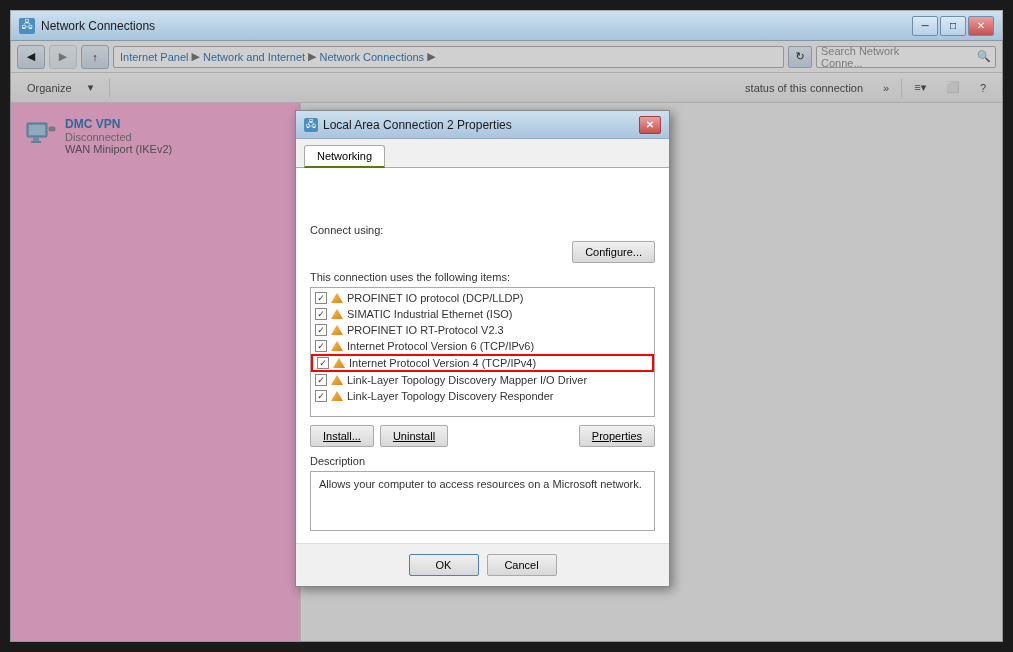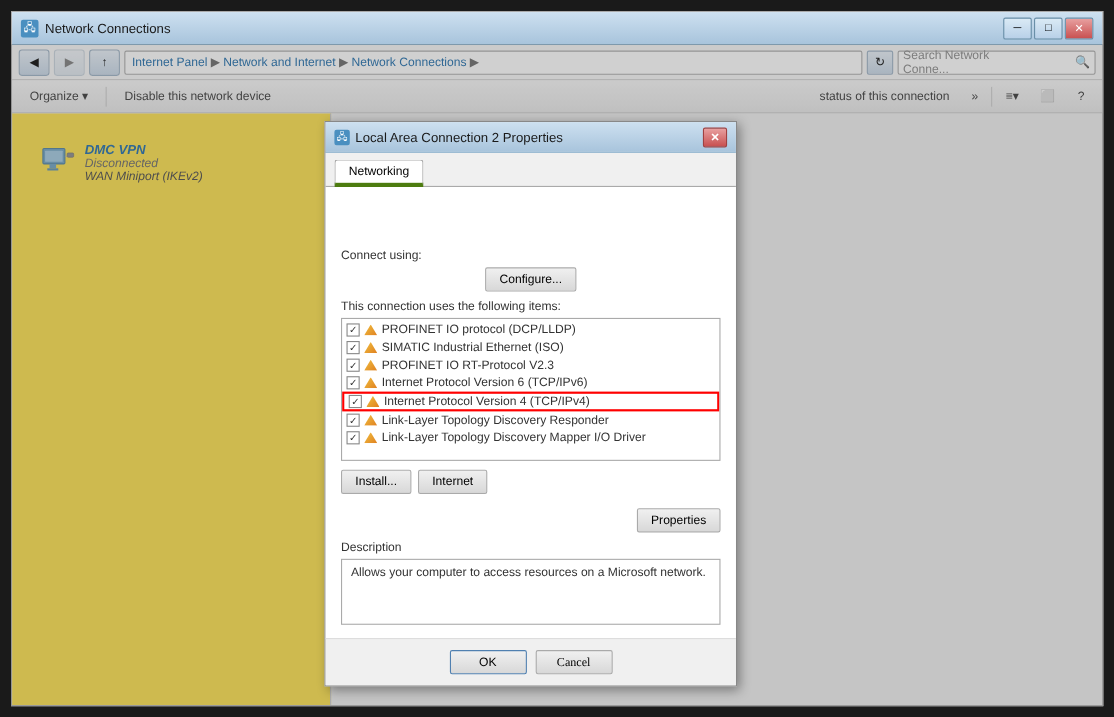--- a/index.html
+++ b/index.html
@@ -152,21 +152,21 @@
     .toolbar-btn {
       height: 22px;
       padding: 0 8px;
       background: transparent;
       border: none;
       cursor: pointer;
       font-size: 11px;
       color: #333;
       display: flex;
       align-items: center;
-      gap: 3px;
+      gap: 16px;
     }
     .toolbar-sep {
       width: 1px;
       height: 18px;
       background: #ccc;
     }
     .toolbar-right {
       margin-left: auto;
       display: flex;
       align-items: center;
@@ -176,25 +176,24 @@
     
     .content-area {
       flex: 1;
       display: flex;
       overflow: hidden;
     }
 
     
     .left-panel {
       width: 290px;
-      background: #fde047;
+      background: #f9a8d4;
       border-right: 1px solid #ccc;
-      padding: 20px;
+      padding: 8px;
       overflow-y: auto;
-      font-style: italic;
     }
     .network-item {
       display: flex;
       align-items: flex-start;
       gap: 8px;
       padding: 6px;
       cursor: pointer;
     }
     .net-icon {
       width: 32px;
@@ -299,21 +298,21 @@
       background: linear-gradient(to bottom, #e8e8e8, #d0d0d0);
       border: 1px solid #aaa;
       border-bottom: none;
       border-radius: 3px 3px 0 0;
       font-size: 11px;
       cursor: pointer;
       margin-right: 2px;
     }
     .tab.active {
       background: white;
-      border-bottom: 4px solid #4d7c0f;
+      border-bottom: 2px solid #4d7c0f;
       margin-bottom: -1px;
       color: #000;
     }
 
     
     .modal-content {
       padding: 12px 14px;
       background: white;
     }
     .section-label {
@@ -332,21 +331,21 @@
       margin-bottom: 6px;
     }
     .adapter-name {
       font-size: 11px;
       color: #333;
     }
     .configure-btn {
       margin-left: auto;
       margin-bottom: 8px;
       display: flex;
-      justify-content: center;
+      justify-content: flex-end;
     }
     .btn {
       height: 22px;
       padding: 0 12px;
       background: linear-gradient(to bottom, #f0f0f0, #d8d8d8);
       border: 1px solid #aaa;
       border-radius: 2px;
       font-size: 11px;
       cursor: pointer;
       display: flex;
@@ -410,20 +409,21 @@
       background: linear-gradient(135deg, #f0c040, #e08020);
       flex-shrink: 0;
       clip-path: polygon(50% 0%, 100% 100%, 0% 100%);
     }
 
     
     .action-btns {
       display: flex;
       gap: 6px;
       margin: 8px 0;
+      text-decoration: underline;
     }
 
     
     .description-section {
       border: 1px solid #aaa;
       padding: 6px 8px;
       min-height: 60px;
       background: white;
       font-size: 11px;
       color: #333;
@@ -478,23 +478,20 @@
       <span style="margin-left:4px; color:#555;">🔍</span>
     </div>
   </div>
 
   <div class="toolbar">
     <button class="toolbar-btn">
       <span>Organize</span>
       <span>▾</span>
     </button>
     <div class="toolbar-sep"></div>
-    <button class="toolbar-btn">
-      <span>Disable this network device</span>
-    </button>
     <div class="toolbar-right">
       <button class="toolbar-btn">
         <span>status of this connection</span>
       </button>
       <button class="toolbar-btn">»</button>
       <div class="toolbar-sep"></div>
       <button class="toolbar-btn">≡▾</button>
       <button class="toolbar-btn">⬜</button>
       <button class="toolbar-btn">?</button>
     </div>
@@ -569,39 +566,39 @@
             <span style="font-size: 11px;">Internet Protocol Version 6 (TCP/IPv6)</span>
           </div>
           <div class="list-item highlighted" style="border: 2px solid red; padding: 1px 4px;">
             <div class="checkbox checked"></div>
             <div class="proto-icon-small"></div>
             <span style="font-size: 11px;">Internet Protocol Version 4 (TCP/IPv4)</span>
           </div>
           <div class="list-item">
             <div class="checkbox checked"></div>
             <div class="proto-icon-small"></div>
-            <span style="font-size: 11px;">Link-Layer Topology Discovery Responder</span>
+            <span style="font-size: 11px;">Link-Layer Topology Discovery Mapper I/O Driver</span>
           </div>
           <div class="list-item">
             <div class="checkbox checked"></div>
             <div class="proto-icon-small"></div>
-            <span style="font-size: 11px;">Link-Layer Topology Discovery Mapper I/O Driver</span>
+            <span style="font-size: 11px;">Link-Layer Topology Discovery Responder</span>
           </div>
         </div>
     </div>
 
     <div class="action-btns">
       <button class="btn">Install...</button>
-      <button class="btn">Internet</button>
-      <button class="btn" style="margin-left:auto;margin-top:35px;">Properties</button>
+      <button class="btn">Uninstall</button>
+      <button class="btn" style="margin-left:auto;">Properties</button>
     </div>
 
     <div class="desc-label">Description</div>
     <div class="description-section">
       <span>Allows your computer to access resources on a Microsoft network.</span>
     </div>
   </div>
 
   <div class="dialog-buttons">
     <button class="btn default" style="width:70px;justify-content:center;">OK</button>
-    <button class="btn" style="width:70px;justify-content:center;font-family:Liberation Serif, serif;">Cancel</button>
+    <button class="btn" style="width:70px;justify-content:center;">Cancel</button>
   </div>
 </div>
 
 </body></html>

